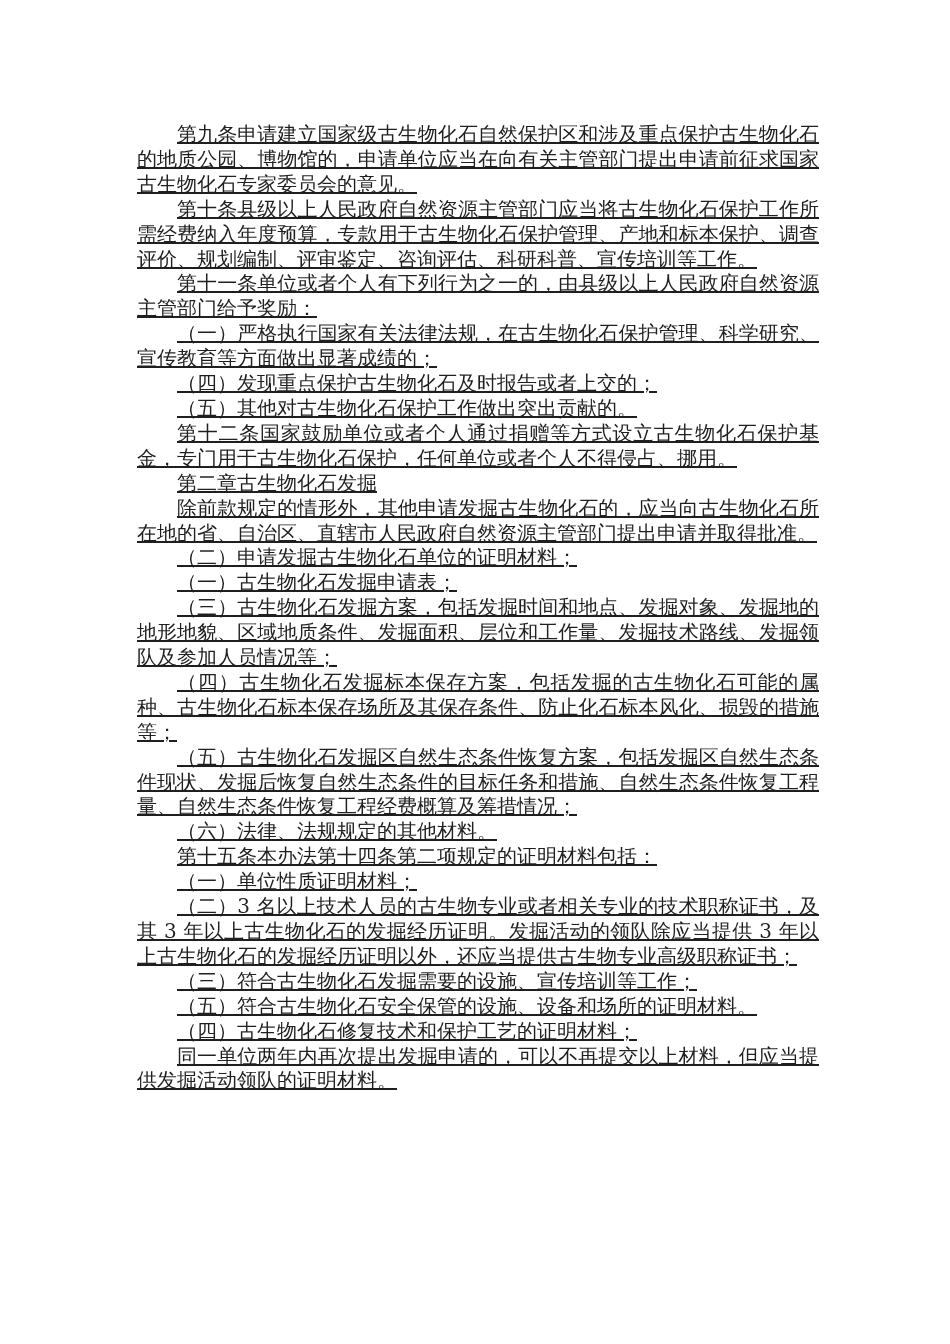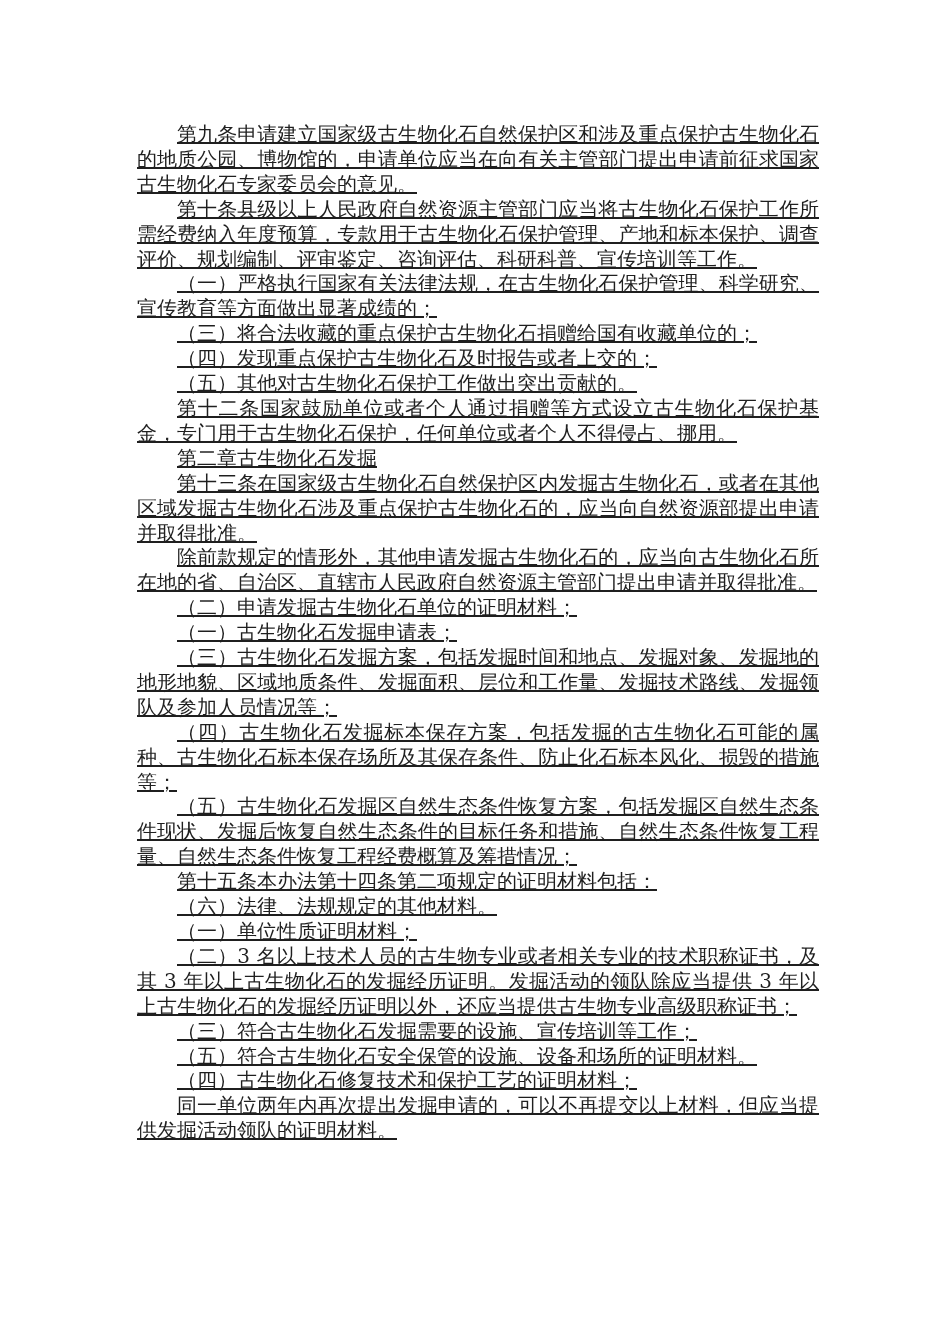--- a/index.html
+++ b/index.html
@@ -33,35 +33,34 @@
     text-decoration: underline;
   }
 </style>
 </head>
 <body>
 
 <div class="viewport">
   <div class="doc-text-block">
     <p>第九条申请建立国家级古生物化石自然保护区和涉及重点保护古生物化石的地质公园、博物馆的，申请单位应当在向有关主管部门提出申请前征求国家古生物化石专家委员会的意见。</p>
     <p>第十条县级以上人民政府自然资源主管部门应当将古生物化石保护工作所需经费纳入年度预算，专款用于古生物化石保护管理、产地和标本保护、调查评价、规划编制、评审鉴定、咨询评估、科研科普、宣传培训等工作。</p>
+    <p>第十一条单位或者个人有下列行为之一的，由县级以上人民政府自然资源主管部门给予奖励：</p>
     <p>（一）严格执行国家有关法律法规，在古生物化石保护管理、科学研究、宣传教育等方面做出显著成绩的；</p>
-    <p>（三）将合法收藏的重点保护古生物化石捐赠给国有收藏单位的；</p>
     <p>（四）发现重点保护古生物化石及时报告或者上交的；</p>
     <p>（五）其他对古生物化石保护工作做出突出贡献的。</p>
     <p>第十二条国家鼓励单位或者个人通过捐赠等方式设立古生物化石保护基金，专门用于古生物化石保护，任何单位或者个人不得侵占、挪用。</p>
     <p>第二章古生物化石发掘</p>
-    <p>第十三条在国家级古生物化石自然保护区内发掘古生物化石，或者在其他区域发掘古生物化石涉及重点保护古生物化石的，应当向自然资源部提出申请并取得批准。</p>
     <p>除前款规定的情形外，其他申请发掘古生物化石的，应当向古生物化石所在地的省、自治区、直辖市人民政府自然资源主管部门提出申请并取得批准。</p>
     <p>（二）申请发掘古生物化石单位的证明材料；</p>
     <p>（一）古生物化石发掘申请表；</p>
     <p>（三）古生物化石发掘方案，包括发掘时间和地点、发掘对象、发掘地的地形地貌、区域地质条件、发掘面积、层位和工作量、发掘技术路线、发掘领队及参加人员情况等；</p>
     <p>（四）古生物化石发掘标本保存方案，包括发掘的古生物化石可能的属种、古生物化石标本保存场所及其保存条件、防止化石标本风化、损毁的措施等；</p>
     <p>（五）古生物化石发掘区自然生态条件恢复方案，包括发掘区自然生态条件现状、发掘后恢复自然生态条件的目标任务和措施、自然生态条件恢复工程量、自然生态条件恢复工程经费概算及筹措情况；</p>
+    <p>（六）法律、法规规定的其他材料。</p>
     <p>第十五条本办法第十四条第二项规定的证明材料包括：</p>
-    <p>（六）法律、法规规定的其他材料。</p>
     <p>（一）单位性质证明材料；</p>
     <p>（二）3 名以上技术人员的古生物专业或者相关专业的技术职称证书，及其 3 年以上古生物化石的发掘经历证明。发掘活动的领队除应当提供 3 年以上古生物化石的发掘经历证明以外，还应当提供古生物专业高级职称证书；</p>
     <p>（三）符合古生物化石发掘需要的设施、宣传培训等工作；</p>
     <p>（五）符合古生物化石安全保管的设施、设备和场所的证明材料。</p>
     <p>（四）古生物化石修复技术和保护工艺的证明材料；</p>
     <p>同一单位两年内再次提出发掘申请的，可以不再提交以上材料，但应当提供发掘活动领队的证明材料。</p>
   </div>
 </div>
 
 </body></html>

